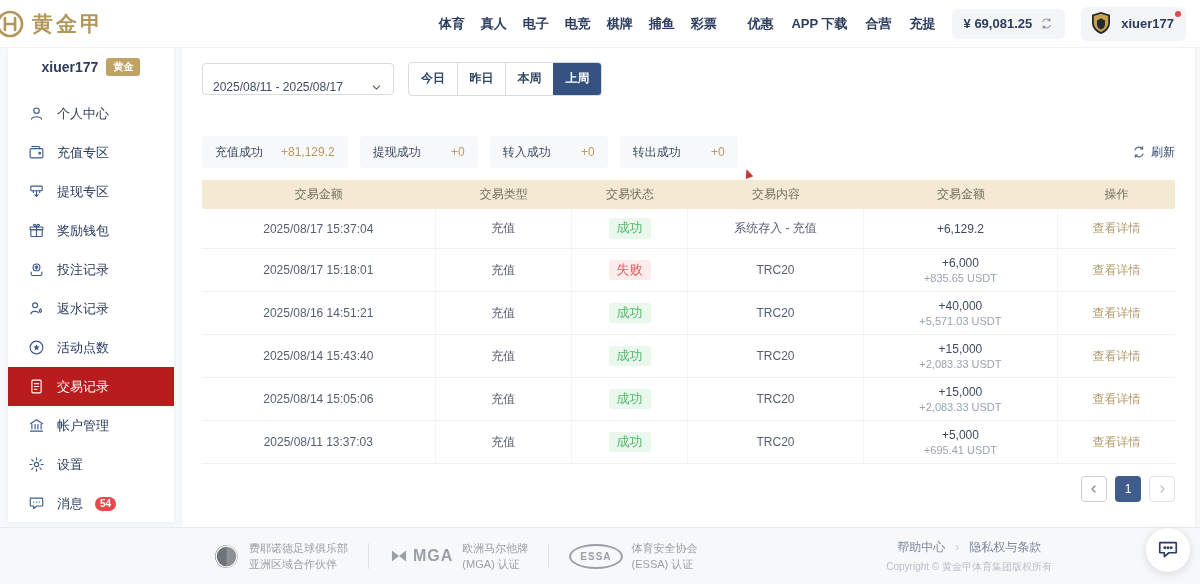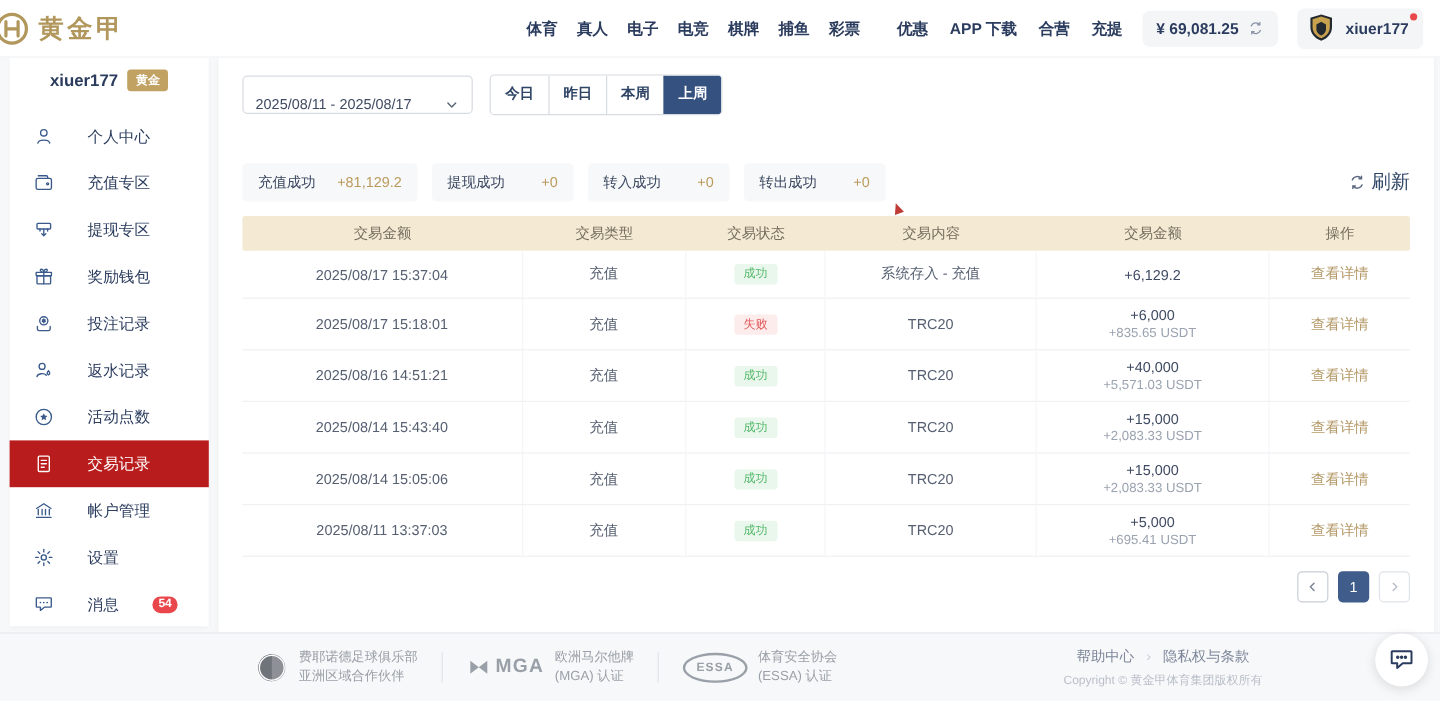--- a/index.html
+++ b/index.html
@@ -27,54 +27,54 @@
   .content{display:flex;gap:8px;padding:0 5px 0 8px;height:479px;align-items:stretch}
   .sidebar{width:166px;background:#fff;box-shadow:0 1px 4px rgba(0,0,0,.05);display:flex;flex-direction:column;height:474px}
   .main{flex:1;background:#fff;box-shadow:0 1px 4px rgba(0,0,0,.05);padding:14px 20px 0;position:relative;height:479px}
 
   
   .side-user{height:34px;display:flex;align-items:center;justify-content:center;gap:8px;margin-top:10px}
   .side-user-name{font-weight:bold;font-size:14px;color:#2b3c5e}
   .level-badge{background:#c2a263;color:#fff;font-size:10px;padding:2px 7px;border-radius:3px;font-weight:bold}
   .side-divider{height:1px;background:#eef0f2;margin:8px 0 6px}
   .menu{flex:1;padding-top:4px}
-  .menu-item{height:39px;display:flex;align-items:center;gap:28px;padding-left:20px;font-size:13px;color:#2b3c5e;cursor:pointer}
+  .menu-item{height:39px;display:flex;align-items:center;gap:12px;padding-left:20px;font-size:13px;color:#2b3c5e;cursor:pointer}
   .menu-item .mi-icon{width:17px;height:17px;color:#3a5a8c;flex:0 0 auto}
   .menu-item .mi-icon svg{width:17px;height:17px}
   .menu-item.active{background:#b91c1c;color:#fff}
   .menu-item.active .mi-icon{color:#fff}
   .msg-badge{background:#e9474b;color:#fff;font-size:10px;border-radius:9px;padding:2px 5px;font-weight:bold;line-height:1}
 
   
   .filter-row{display:flex;align-items:center;gap:14px}
   .date-picker{width:192px;height:32px;border:1px solid #d7dbe2;border-radius:4px;display:flex;align-items:flex-end;justify-content:space-between;padding:0 10px;font-size:12px;color:#3f4a63;cursor:pointer;background:#fff}
   .date-picker .ch{width:13px;height:13px;color:#5a6575}
   .tab-group{display:flex;border:1px solid #d7dbe2;border-radius:4px;overflow:hidden;background:#fff}
   .tab{width:48px;height:32px;line-height:31px;text-align:center;font-size:12px;font-weight:bold;color:#2f4566;border-left:1px solid #d7dbe2;cursor:pointer}
   .tab:first-child{border-left:none}
   .tab.active{background:#35517f;color:#fff;border-left-color:#35517f}
 
   
   .stats-row{margin-top:40px;display:flex;align-items:center;gap:12px}
   .stat-pill{background:#f7f8f9;border-radius:4px;height:32px;display:flex;align-items:center;justify-content:space-between;min-width:118px;padding:0 13px;font-size:12px;gap:18px}
   .stat-label{color:#3b4860}
   .stat-value{color:#bb9a5e}
-  .refresh-btn{margin-left:auto;display:flex;align-items:center;gap:5px;font-size:16px;color:#2f4566;background:none;border:none;cursor:pointer;font-family:inherit}
+  .refresh-btn{margin-left:auto;display:flex;align-items:center;gap:5px;font-size:12px;color:#2f4566;background:none;border:none;cursor:pointer;font-family:inherit}
   .refresh-btn svg{width:14px;height:14px;color:#5a6880}
 
   
   .table{margin-top:12px;font-size:12px}
   .thead{display:flex;background:#f4ead4;height:29px;align-items:center;border-radius:2px}
   .th{color:#756e5e;text-align:center}
   .tr{display:flex;align-items:stretch;border-bottom:1px solid #f0f1f3}
   .tr.single{height:40px}
   .tr.double{height:43px}
   .td{display:flex;align-items:center;justify-content:center;flex-direction:column;color:#566072;border-right:1px solid #f4f5f7}
   .td:last-child{border-right:none}
-  .badge{font-size:10px;padding:2px 8px;border-radius:3px;line-height:1.3}
+  .badge{font-size:13px;padding:2px 8px;border-radius:3px;line-height:1.3}
   .badge.success{background:#eaf7ec;color:#53b96a}
   .badge.fail{background:#fdecec;color:#e25b5c}
   .amount-main{color:#3f4a63}
   .amount-sub{color:#9aa3b0;font-size:11px;margin-top:2px}
   .detail-link{color:#b49967;cursor:pointer}
 
   
   .pagination{display:flex;justify-content:flex-end;gap:8px;margin-top:12px}
   .page-btn{width:26px;height:26px;border:1px solid #c9ced6;border-radius:4px;background:#fff;display:flex;align-items:center;justify-content:center;color:#7a8494;cursor:pointer}
   .page-btn svg{width:12px;height:12px}

